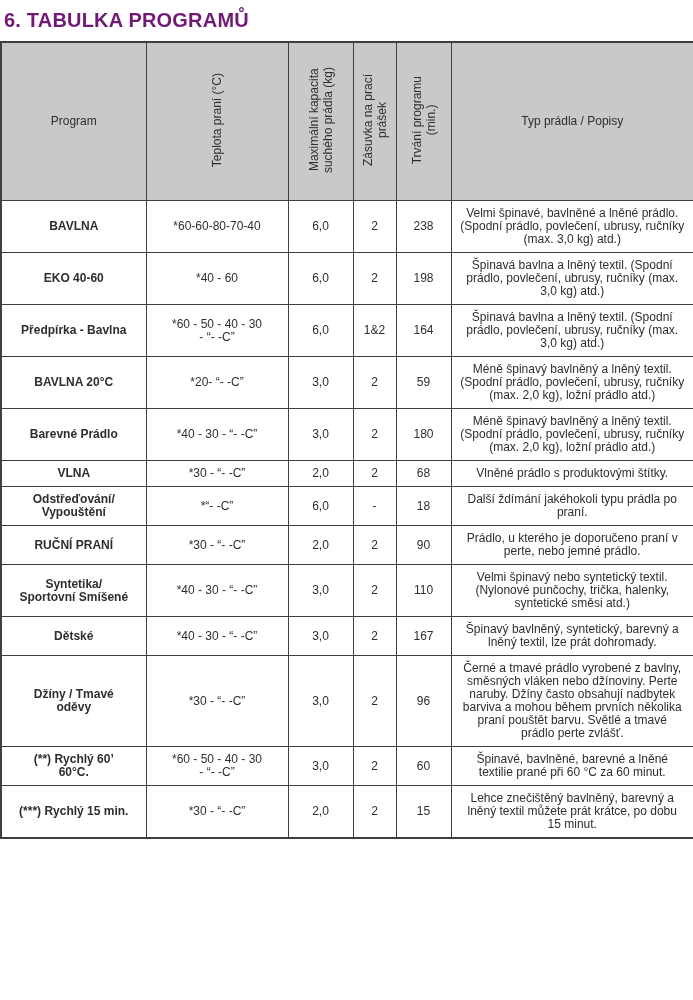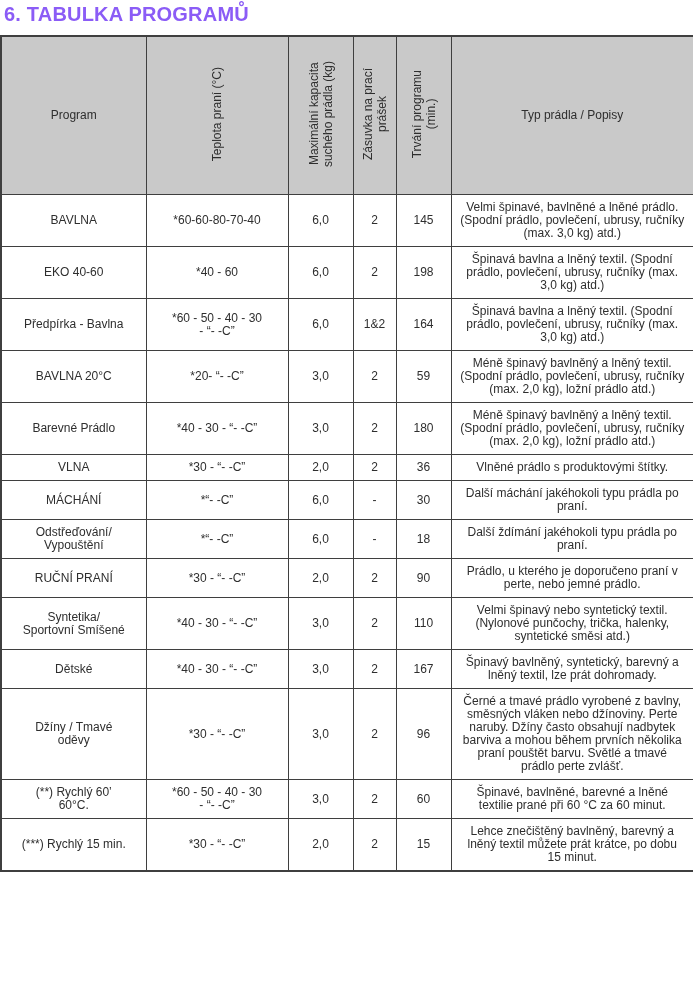--- a/index.html
+++ b/index.html
@@ -9,22 +9,22 @@
   }
   html,body{margin:0;padding:0;background:#ffffff;}
   body{
     width:693px;
     font-family:"Liberation Sans", sans-serif;
     color:var(--text);
   }
   .page-title{
     font-size:20px;
     font-weight:bold;
-    color:#8b5cf6;
-    margin:3px 0 9px 4px;
+    color:#701a75;
+    margin:9px 0 9px 4px;
     letter-spacing:0.2px;
   }
   table.program-table{
     border-collapse:collapse;
     table-layout:fixed;
     width:693px;
     border:2px solid var(--border);
   }
   .program-table th,
   .program-table td{
@@ -54,20 +54,21 @@
     white-space:pre-line;
     line-height:13px;
     background:#ffffff;
   }
   td.cell-description{
     padding:6px 8px;
     white-space:normal;
   }
   td.cell-program{
     padding:6px 8px;
+    font-weight:bold;
   }
 </style>
 </head>
 <body>
 
 <h1 class="page-title">6. TABULKA PROGRAMŮ</h1>
 
 <table class="program-table">
   <colgroup>
     <col style="width:145px">
@@ -89,21 +90,21 @@
 (min.)</span></th>
       <th><span>Typ prádla / Popisy</span></th>
     </tr>
   </thead>
   <tbody id="table-body">
       <tr>
         <td class="cell-program">BAVLNA</td>
         <td class="cell-temperature">*60-60-80-70-40</td>
         <td class="cell-capacity">6,0</td>
         <td class="cell-drawer">2</td>
-        <td class="cell-duration">145</td>
+        <td class="cell-duration">238</td>
         <td class="cell-description">Velmi špinavé, bavlněné a lněné prádlo. (Spodní prádlo, povlečení, ubrusy, ručníky (max. 3,0 kg) atd.)</td>
       </tr>
       <tr>
         <td class="cell-program">EKO 40-60</td>
         <td class="cell-temperature">*40 - 60</td>
         <td class="cell-capacity">6,0</td>
         <td class="cell-drawer">2</td>
         <td class="cell-duration">198</td>
         <td class="cell-description">Špinavá bavlna a lněný textil. (Spodní prádlo, povlečení, ubrusy, ručníky (max. 3,0 kg) atd.)</td>
       </tr>
@@ -130,30 +131,22 @@
         <td class="cell-capacity">3,0</td>
         <td class="cell-drawer">2</td>
         <td class="cell-duration">180</td>
         <td class="cell-description">Méně špinavý bavlněný a lněný textil. (Spodní prádlo, povlečení, ubrusy, ručníky (max. 2,0 kg), ložní prádlo atd.)</td>
       </tr>
       <tr>
         <td class="cell-program">VLNA</td>
         <td class="cell-temperature">*30 - “- -C”</td>
         <td class="cell-capacity">2,0</td>
         <td class="cell-drawer">2</td>
-        <td class="cell-duration">36</td>
+        <td class="cell-duration">68</td>
         <td class="cell-description">Vlněné prádlo s produktovými štítky.</td>
-      </tr>
-      <tr>
-        <td class="cell-program">MÁCHÁNÍ</td>
-        <td class="cell-temperature">*“- -C”</td>
-        <td class="cell-capacity">6,0</td>
-        <td class="cell-drawer">-</td>
-        <td class="cell-duration">30</td>
-        <td class="cell-description">Další máchání jakéhokoli typu prádla po praní.</td>
       </tr>
       <tr>
         <td class="cell-program">Odstřeďování/
 Vypouštění</td>
         <td class="cell-temperature">*“- -C”</td>
         <td class="cell-capacity">6,0</td>
         <td class="cell-drawer">-</td>
         <td class="cell-duration">18</td>
         <td class="cell-description">Další ždímání jakéhokoli typu prádla po praní.</td>
       </tr>

